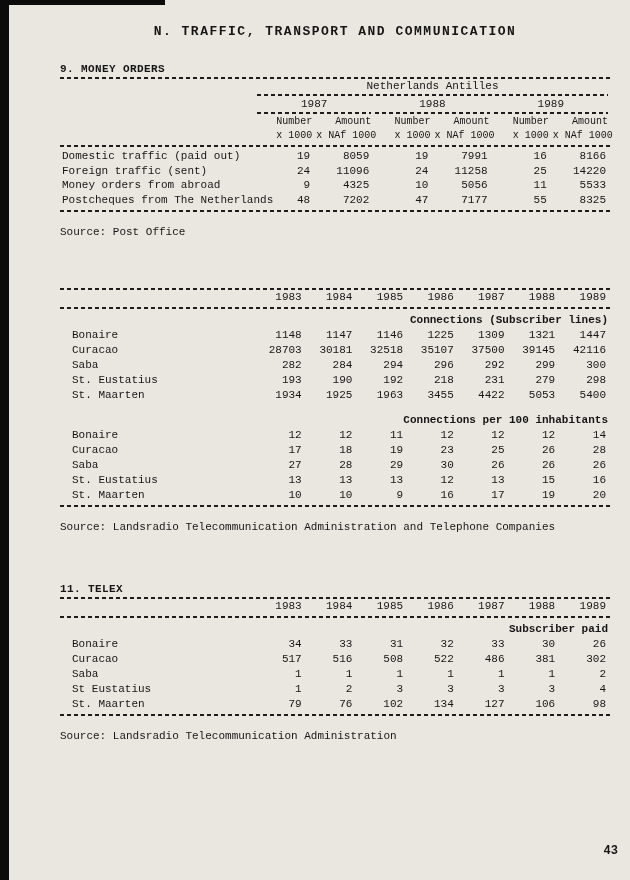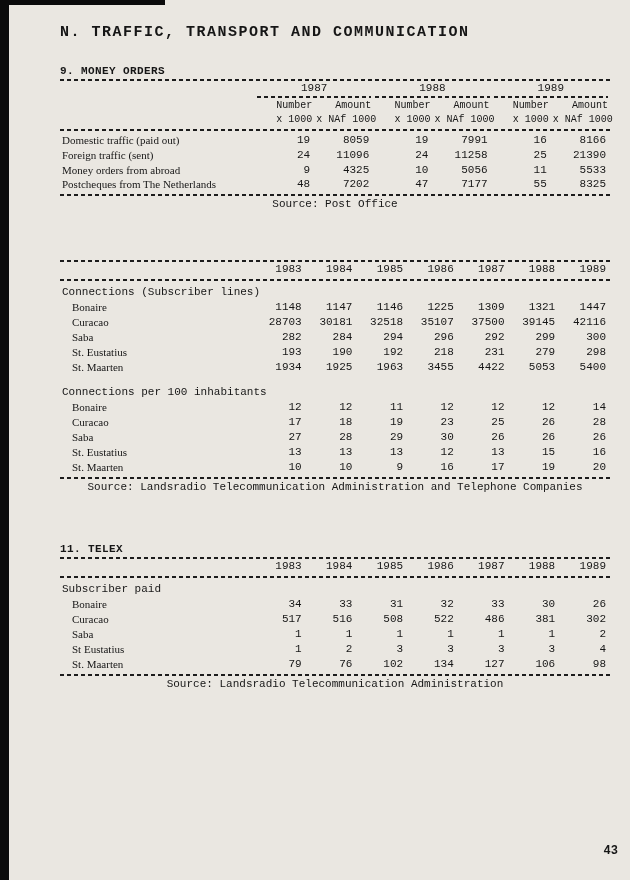--- a/index.html
+++ b/index.html
@@ -8,38 +8,38 @@
     background:#eae7e1;
     font-family:"Liberation Mono","DejaVu Sans Mono",monospace;
     color:#161616;
     position:relative;
     overflow:hidden;
   }
   .scan-edge-left { position:absolute; left:0; top:0; width:9px; height:880px; background:#0b0b0b; }
   .scan-edge-top  { position:absolute; left:0; top:0; width:165px; height:5px; background:#0b0b0b; }
   .content { position:absolute; left:60px; top:24px; width:550px; }
   .doc-header {
-    text-align:left; font-size:15px; font-weight:bold; letter-spacing:1.5px;
+    text-align:center; font-size:13px; font-weight:bold; letter-spacing:1.5px;
     margin-bottom:24px; white-space:nowrap;
   }
   .section { margin-bottom:50px; }
   .section-title { font-size:11px; font-weight:bold; letter-spacing:0.4px; margin-bottom:2px;margin-top:20px; }
   .dash { height:2px; background:repeating-linear-gradient(90deg,#1c1c1c 0 4px, transparent 4px 7px); }
   table.data-table { border-collapse:collapse; table-layout:fixed; width:100%; font-size:11px; }
   td { padding:1px 2px; vertical-align:bottom; white-space:nowrap; line-height:1.18; }
   td.num { text-align:right; padding-right:4px; }
   td.ctr { text-align:center; }
   td.sub { text-align:right; font-size:10px; }
-  td.lbl { text-align:left;font-family:Liberation Serif, serif; }
+  td.lbl { text-align:left; }
   td.lbl.ind { padding-left:12px;margin-top:47px; }
-  td.grp { text-align:left; padding-top:3px; }
+  td.grp { text-align:right; padding-top:3px;font-weight:bold; }
   td.spacer { height:8px; padding:0; }
   td.dash-cell { padding:2px 0 2px 0; }
   .region-cell .dash, .year-cell .dash { margin-top:1px; }
-  .source { font-size:11px; white-space:nowrap;text-align:center; }
+  .source { font-size:11px; margin-top:12px; white-space:nowrap; }
   .page-number { position:absolute; right:12px; bottom:22px; font-size:12px; font-weight:bold; }
 </style>
 </head>
 <body>
 
 <div class="scan-edge-left"></div>
 <div class="scan-edge-top"></div>
 
 <div class="content">
   <div class="doc-header">N. TRAFFIC, TRANSPORT AND COMMUNICATION</div>
@@ -53,20 +53,27 @@
             <col>
             <col>
             <col>
             <col>
             <col>
             <col>
           </colgroup>
           <tbody>
             <tr>
               <td></td>
+              <td class="ctr region-cell" colspan="6">
+                <div>Netherlands Antilles</div>
+                <div class="dash"></div>
+              </td>
+            </tr>
+            <tr>
+              <td></td>
               <td class="ctr year-cell" colspan="2">
                 <div>1987</div>
                 <div class="dash"></div>
               </td>
               <td class="ctr year-cell" colspan="2">
                 <div>1988</div>
                 <div class="dash"></div>
               </td>
               <td class="ctr year-cell" colspan="2">
                 <div>1989</div>
@@ -105,21 +112,21 @@
               <td class="num">16</td>
               <td class="num">8166</td>
             </tr>
             <tr>
               <td class="lbl">Foreign traffic (sent)</td>
               <td class="num">24</td>
               <td class="num">11096</td>
               <td class="num">24</td>
               <td class="num">11258</td>
               <td class="num">25</td>
-              <td class="num">21390</td>
+              <td class="num">14220</td>
             </tr>
             <tr>
               <td class="lbl">Money orders from abroad</td>
               <td class="num">9</td>
               <td class="num">4325</td>
               <td class="num">10</td>
               <td class="num">5056</td>
               <td class="num">11</td>
               <td class="num">5533</td>
             </tr>

